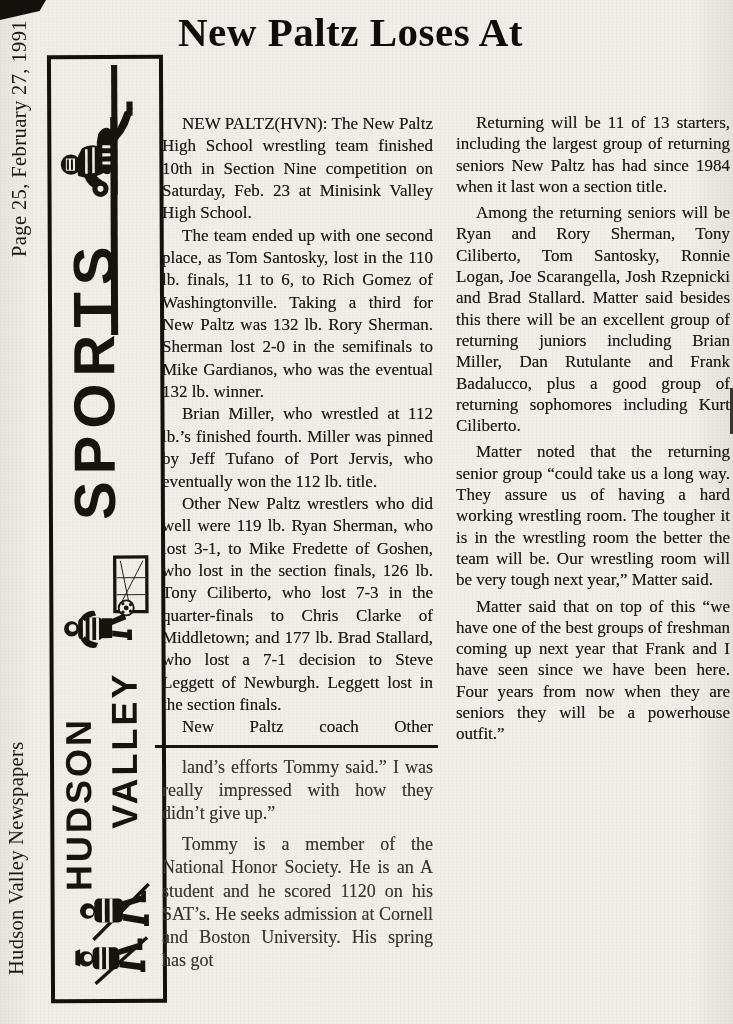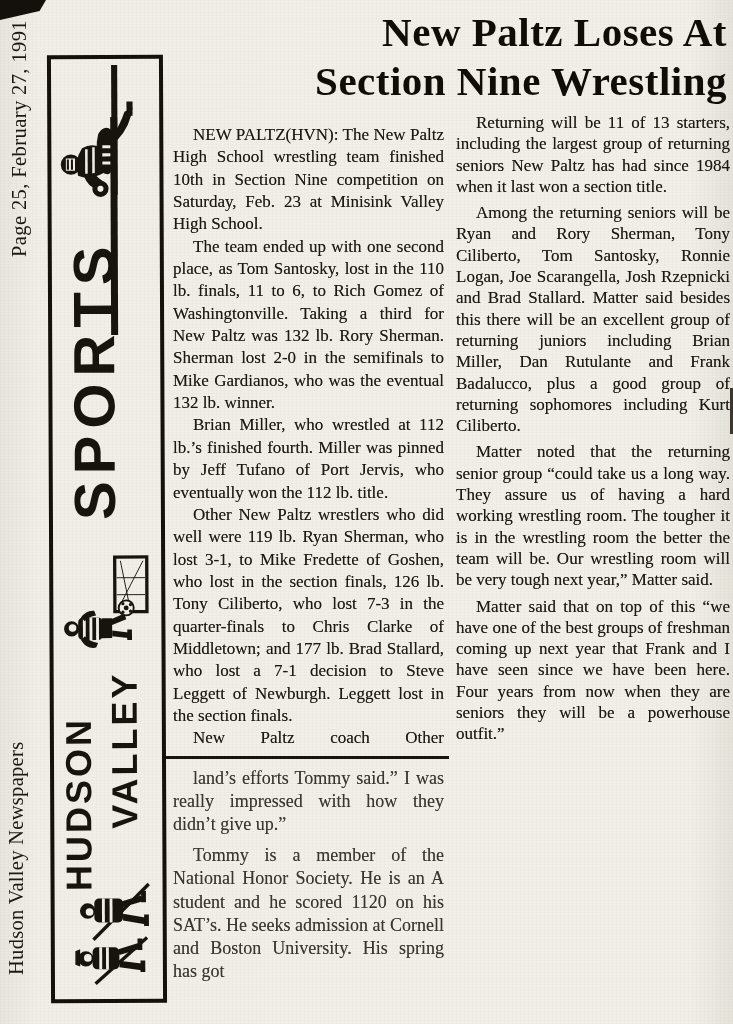--- a/index.html
+++ b/index.html
@@ -36,28 +36,28 @@
   .illus-soccer{top:466px;left:2px;width:104px;height:132px;}
   .hudson-word{position:absolute;top:636px;left:4px;width:46px;height:196px;
     font-family:"Liberation Sans","DejaVu Sans",sans-serif;font-weight:bold;
     font-size:36px;letter-spacing:3px;color:#17140e;}
   .valley-word{position:absolute;top:574px;left:50px;width:46px;height:196px;
     font-family:"Liberation Sans","DejaVu Sans",sans-serif;font-weight:bold;
     font-size:36px;letter-spacing:3px;color:#17140e;}
   .illus-hockey{top:806px;left:0;width:108px;height:134px;}
 
   
-  .headline{position:absolute;left:178px;top:8px;width:549px;text-align:right;
+  .headline{position:absolute;left:178px;top:8px;width:549px;text-align:left;
     font-weight:bold;font-size:41px;line-height:49px;color:#100d09;letter-spacing:.5px;}
 
   
   .col{position:absolute;font-size:17px;text-align:justify;
     text-shadow:0 0 .5px rgba(28,24,19,.55);}
   .col p{margin:0;text-indent:20px;}
-  .col1{left:173px;top:113px;width:271px;line-height:22.35px;margin-top:11px;}
+  .col1{left:162px;top:113px;width:271px;line-height:22.35px;}
   .col2{left:456px;top:112px;width:274px;line-height:21.3px;}
   .col2 p{margin-bottom:5px;}
   .force-justify{text-align-last:justify;}
   .divider{height:0;border-top:3px solid #181510;margin:6px -5px 8px -7px;}
   .fragment{color:#3a362d;font-size:18px;line-height:23.2px;
     text-shadow:0 0 .4px rgba(58,54,45,.5);}
   .fragment p + p{margin-top:8px;}
 </style>
 </head>
 <body>
@@ -169,21 +169,20 @@
           <path d="M96,65 L102,86 L108,84 L102,64 Z" fill="#17140e"></path>
           <rect x="76" y="87" width="12" height="5" fill="#17140e"></rect>
           <rect x="101" y="84" width="12" height="5" fill="#17140e"></rect>
         </g>
       </svg>
     </div>
   </div>
 
   <div class="headline">
     <div>New Paltz Loses At</div>
-    <div>Section Nine Wrestling</div>
   </div>
 
   <div class="col col1">
     <p>NEW PALTZ(HVN): The New Paltz High School wrestling team finished 10th in Section Nine competition on Saturday, Feb. 23 at Minisink Valley High School.</p>
     <p>The team ended up with one second place, as Tom Santosky, lost in the 110 lb. finals, 11 to 6, to Rich Gomez of Washingtonville. Taking a third for New Paltz was 132 lb. Rory Sherman. Sherman lost 2-0 in the semifinals to Mike Gardianos, who was the eventual 132 lb. winner.</p>
     <p>Brian Miller, who wrestled at 112 lb.’s finished fourth. Miller was pinned by Jeff Tufano of Port Jervis, who eventually won the 112 lb. title.</p>
     <p>Other New Paltz wrestlers who did well were 119 lb. Ryan Sherman, who lost 3-1, to Mike Fredette of Goshen, who lost in the section finals, 126 lb. Tony Ciliberto, who lost 7-3 in the quarter-finals to Chris Clarke of Middletown; and 177 lb. Brad Stallard, who lost a 7-1 decision to Steve Leggett of Newburgh. Leggett lost in the section finals.</p>
     <p class="force-justify">New Paltz coach Other</p>
     <div class="divider"></div>
     <div class="fragment">

